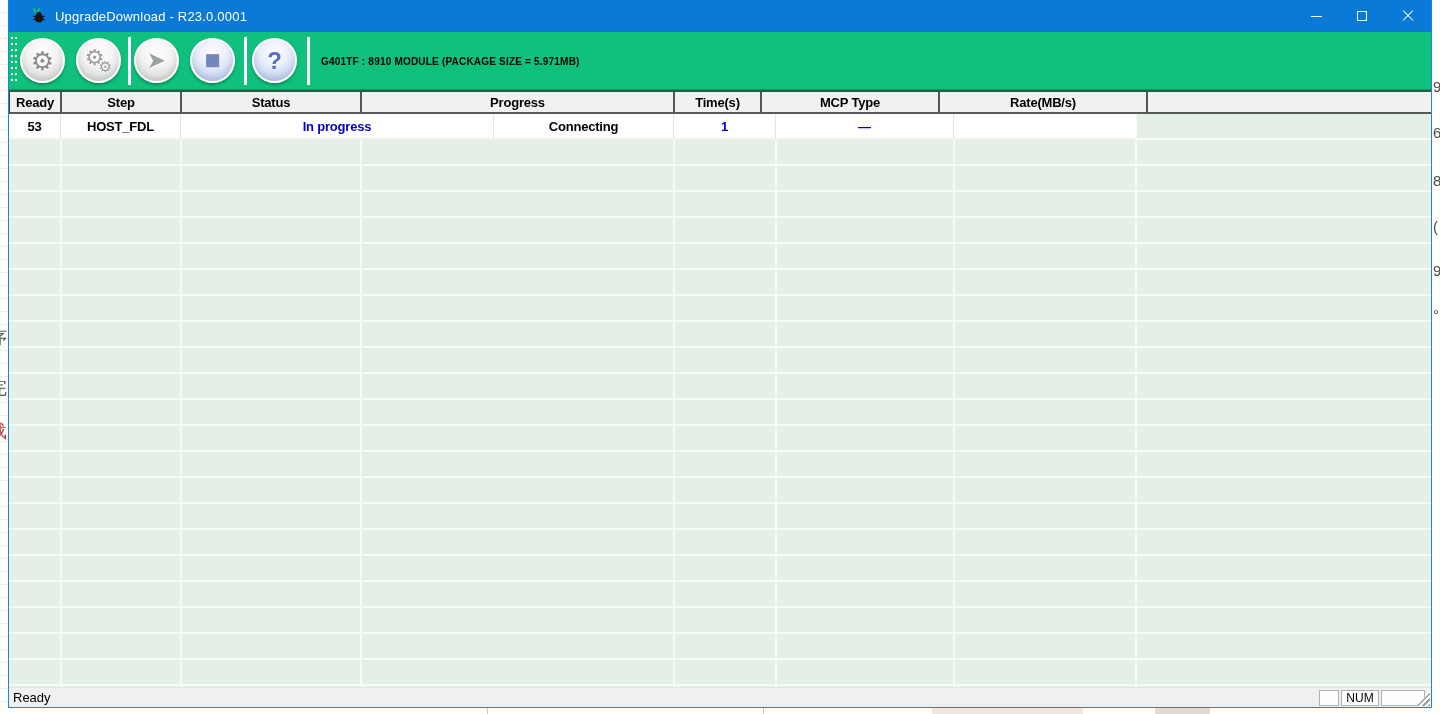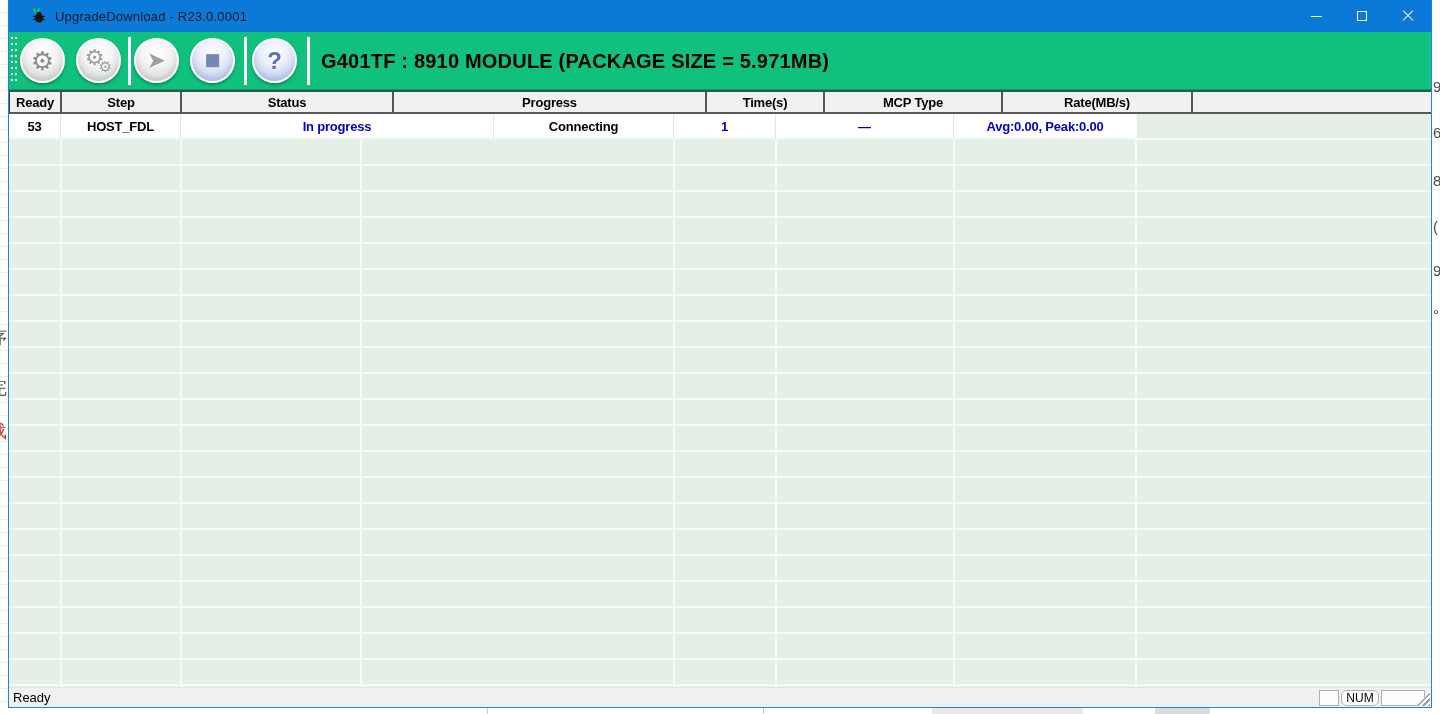--- a/index.html
+++ b/index.html
@@ -28,21 +28,21 @@
   .bg-bottom .vline{position:absolute;top:0;width:1px;height:6px;background:#c9c9c9;}
 
   
   .window{position:absolute;left:8px;top:0;width:1424px;height:708px;
     border-left:1px solid #1a85da;border-right:1px solid #1a85da;border-bottom:1px solid #1a85da;
     display:flex;flex-direction:column;background:#fff;}
 
   
   .titlebar{height:32px;background:var(--titlebar-blue);display:flex;align-items:center;position:relative;flex:0 0 32px;}
   .app-icon{margin-left:22px;width:16px;height:16px;flex:0 0 16px;}
-  .win-title{color:#0f172a;font-size:13px;margin-left:8px;letter-spacing:.2px;}
+  .win-title{color:#ffffff;font-size:13px;margin-left:8px;letter-spacing:.2px;}
   .win-controls{position:absolute;right:0;top:0;height:32px;display:flex;}
   .win-btn{width:46px;height:32px;display:flex;align-items:center;justify-content:center;position:relative;}
   .glyph-min{width:11px;height:0;border-top:1px solid #fff;}
   .glyph-max{width:10px;height:10px;border:1px solid #fff;}
   .glyph-close{position:relative;width:12px;height:12px;}
   .glyph-close::before,.glyph-close::after{content:"";position:absolute;left:-1px;top:5px;width:14px;height:1.4px;background:#fff;}
   .glyph-close::before{transform:rotate(45deg);}
   .glyph-close::after{transform:rotate(-45deg);}
 
   
@@ -56,21 +56,21 @@
   .tb-btn.silver{background:radial-gradient(circle at 50% 30%,#ffffff 0%,#f3f4f3 40%,#dddfdd 70%,#c6c9c6 100%);}
   .tb-btn.blue{background:radial-gradient(circle at 50% 30%,#ffffff 0%,#e9eefb 40%,#c6d3f0 70%,#a2b7e2 100%);}
   .tb-glyph{font-size:26px;line-height:1;color:#8a8f8c;text-shadow:0 1px 1px #fff;}
   .tb-glyph.gears-main{font-size:22px;position:relative;left:-4px;top:-3px;color:#9a9f9c;}
   .tb-glyph.gears-small{position:absolute;font-size:15px;right:7px;bottom:7px;color:#9a9f9c;}
   .tb-glyph.play{font-size:23px;color:#9ba39e;}
   .tb-glyph.stop{font-size:27px;color:#7388b8;text-shadow:0 1px 1px #e8edfa;}
   .tb-glyph.help{font-size:24px;font-weight:700;color:#5c6fc0;text-shadow:0 1px 0 #fff;}
   .tb-sep{position:absolute;top:5px;width:3px;height:48px;background:#ffffff;}
   .pkg-label{position:absolute;left:312px;top:0;height:59px;display:flex;align-items:center;
-    font-size:20px;font-weight:700;color:#000;letter-spacing:.2px;}
+    font-size:10px;font-weight:700;color:#000;letter-spacing:.2px;}
 
   
   .thead{height:24px;flex:0 0 24px;display:flex;background:var(--header-gray);
     border-top:2px solid #2f5b49;border-bottom:2px solid #5a5a5a;border-left:1px solid #444;}
   .th{height:100%;display:flex;align-items:center;justify-content:center;
     font-size:13px;font-weight:700;color:#000;border-right:2px solid #565656;letter-spacing:-.2px;}
   .th:last-child{border-right:none;flex:1;}
 
   
   .tbody{flex:1;position:relative;overflow:hidden;
@@ -85,21 +85,21 @@
   .watermark{position:absolute;right:2px;bottom:17px;font-size:47px;font-weight:700;white-space:nowrap;
     color:#e9f2eb;letter-spacing:2px;
     text-shadow:-2px -2px 2px #6f6f6f,2px 2px 2px #ffffff;}
 
   
   .statusbar{height:20px;flex:0 0 20px;background:#f0f0f0;position:relative;border-top:1px solid #e3e3e3;}
   .status-msg{position:absolute;left:4px;top:2px;font-size:13px;color:#000;}
   .sb-box{position:absolute;top:2px;height:16px;background:#fdfdfd;border:1px solid #b0b0b0;
     font-size:12px;color:#000;display:flex;align-items:center;justify-content:center;}
   .sb-box.b1{left:1310px;width:20px;}
-  .sb-box.num{left:1332px;width:38px;background:#ffffff;border-radius:6px;}
+  .sb-box.num{left:1332px;width:38px;background:#ffffff;}
   .sb-box.b3{left:1372px;width:44px;}
   .resize-grip{position:absolute;right:1px;bottom:1px;width:14px;height:14px;
     background:repeating-linear-gradient(135deg,#ffffff 0 2px,#9f9f9f 2px 4px);
     clip-path:polygon(100% 0,100% 100%,0 100%);}
 </style>
 </head>
 <body>
 
 <div class="stage">
 
@@ -184,45 +184,44 @@
         <span class="tb-glyph help">?</span>
       </div>
       <div class="tb-sep" style="left:298px"></div>
 
       <div class="pkg-label">G401TF : 8910 MODULE (PACKAGE SIZE = 5.971MB)</div>
     </div>
 
     <div class="thead">
       <div class="th" style="width:52px">Ready</div>
       <div class="th" style="width:120px">Step</div>
-      <div class="th" style="width:212px">Status</div>
+      <div class="th" style="width:180px">Status</div>
       <div class="th" style="width:313px">Progress</div>
-      <div class="th" style="width:118px">Time(s)</div>
+      <div class="th" style="width:87px">Time(s)</div>
       <div class="th" style="width:178px">MCP Type</div>
-      <div class="th" style="width:190px">Rate(MB/s)</div>
+      <div class="th" style="width:208px">Rate(MB/s)</div>
       <div class="th"></div>
     </div>
 
     <div class="tbody">
       <div class="vline" style="left:51px"></div>
       <div class="vline" style="left:171px"></div>
       <div class="vline" style="left:351px"></div>
       <div class="vline" style="left:664px"></div>
       <div class="vline" style="left:766px"></div>
       <div class="vline" style="left:944px"></div>
       <div class="vline" style="left:1126px"></div>
 
       <div class="data-row">
         <div class="td" style="width:52px">53</div>
         <div class="td" style="width:120px">HOST_FDL</div>
         <div class="td blue" style="width:313px">In progress</div>
         <div class="td" style="width:180px">Connecting</div>
         <div class="td blue" style="width:102px">1</div>
         <div class="td blue" style="width:178px">—</div>
-        <div class="td blue" style="width:182px;border-right:none">Avg:0.00, Peak:0.00</div>
       </div>
 
     </div>
 
     <div class="statusbar">
       <span class="status-msg">Ready</span>
       <div class="sb-box b1"></div>
       <div class="sb-box num">NUM</div>
       <div class="sb-box b3"></div>
       <div class="resize-grip"></div>

